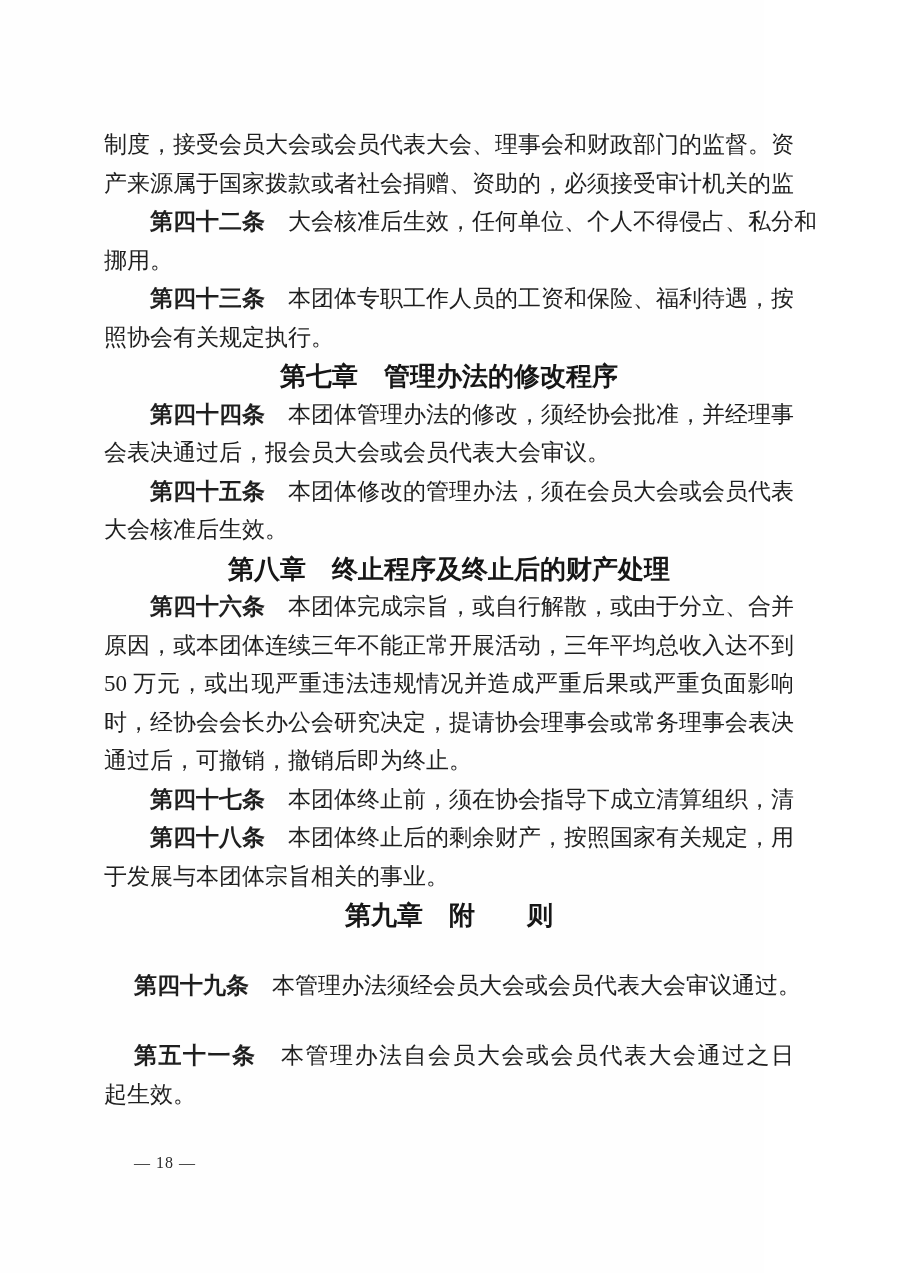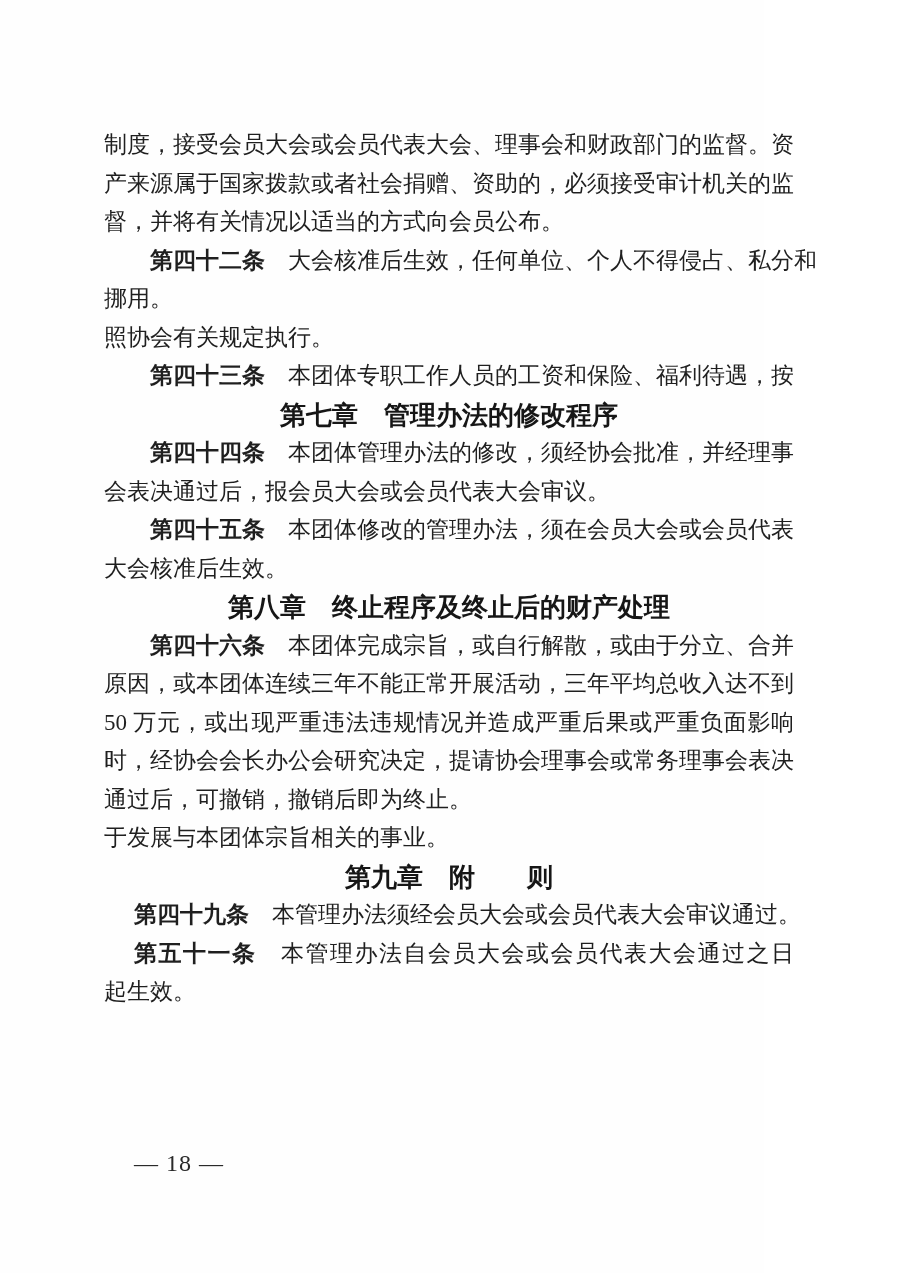--- a/index.html
+++ b/index.html
@@ -31,64 +31,65 @@
     font-size: 23px;
     white-space: nowrap;
     text-justify: inter-ideograph;
   }
   .line.fill {
     text-align: justify;
     text-align-last: justify;
     -moz-text-align-last: justify;
   }
   .line.ind-2 { padding-left: 46px; }
-  .line.ind-1 { padding-left: 30px; }
+  .line.ind-1 { padding-left: 30px; margin-top: 32px; }
   .line.heading {
     font-family: "Liberation Sans", sans-serif;
     font-weight: 700;
     font-size: 26px;
     text-align: right;
     text-align-last: center;
     color: #161616;
   }
   .art { font-weight: 700; }
   .pagenum {
     position: absolute;
     left: 134px;
     top: 1148px;
     height: 30px;
     line-height: 30px;
-    font-size: 24px;
+    font-size: 16px;
     letter-spacing: 1px;
     color: #2a2a2a;
   }
 </style>
 </head>
 <body>
 
 <div class="page">
   <main class="content" id="lines">
       <div class="line fill"><span>制度，接受会员大会或会员代表大会、理事会和财政部门的监督。资</span></div>
       <div class="line fill"><span>产来源属于国家拨款或者社会捐赠、资助的，必须接受审计机关的监</span></div>
-      <div class="line"><span>督，并将有关情况以适当的方式向会员公布。</span></div>
       <div class="line fill ind-2"><span class="art">第四十二条</span><span>　大会核准后生效，任何单位、个人不得侵占、私分和</span></div>
       <div class="line"><span>挪用。</span></div>
+      <div class="line fill ind-2"><span class="art">第四十三条</span><span>　本团体专职工作人员的工资和保险、福利待遇，按</span></div>
       <div class="line"><span>照协会有关规定执行。</span></div>
-      <div class="line fill ind-2"><span class="art">第四十三条</span><span>　本团体专职工作人员的工资和保险、福利待遇，按</span></div>
       <div class="line heading"><span>第七章　管理办法的修改程序</span></div>
       <div class="line fill ind-2"><span class="art">第四十四条</span><span>　本团体管理办法的修改，须经协会批准，并经理事</span></div>
       <div class="line"><span>会表决通过后，报会员大会或会员代表大会审议。</span></div>
       <div class="line fill ind-2"><span class="art">第四十五条</span><span>　本团体修改的管理办法，须在会员大会或会员代表</span></div>
       <div class="line"><span>大会核准后生效。</span></div>
       <div class="line heading"><span>第八章　终止程序及终止后的财产处理</span></div>
       <div class="line fill ind-2"><span class="art">第四十六条</span><span>　本团体完成宗旨，或自行解散，或由于分立、合并</span></div>
       <div class="line fill"><span>原因，或本团体连续三年不能正常开展活动，三年平均总收入达不到</span></div>
       <div class="line fill"><span>50 万元，或出现严重违法违规情况并造成严重后果或严重负面影响</span></div>
       <div class="line fill"><span>时，经协会会长办公会研究决定，提请协会理事会或常务理事会表决</span></div>
       <div class="line"><span>通过后，可撤销，撤销后即为终止。</span></div>
+      <div class="line fill ind-2"><span class="art">第四十七条</span><span>　本团体终止前，须在协会指导下成立清算组织，清</span></div>
+      <div class="line fill ind-2"><span class="art">第四十八条</span><span>　本团体终止后的剩余财产，按照国家有关规定，用</span></div>
       <div class="line"><span>于发展与本团体宗旨相关的事业。</span></div>
       <div class="line heading"><span>第九章　附　　则</span></div>
       <div class="line fill ind-1"><span class="art">第四十九条</span><span>　本管理办法须经会员大会或会员代表大会审议通过。</span></div>
       <div class="line fill ind-1"><span class="art">第五十一条</span><span>　本管理办法自会员大会或会员代表大会通过之日</span></div>
       <div class="line"><span>起生效。</span></div>
     </main>
   <footer class="pagenum">— 18 —</footer>
 </div>
 
 </body></html>

